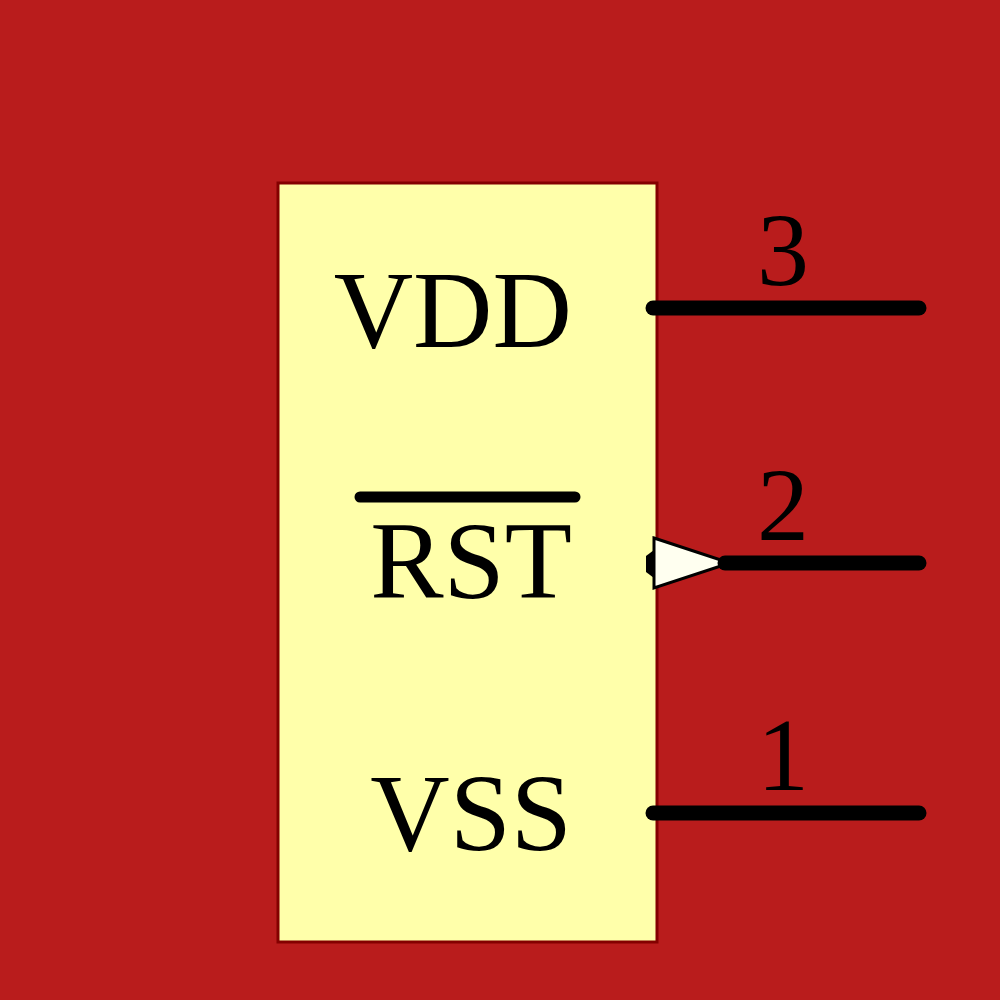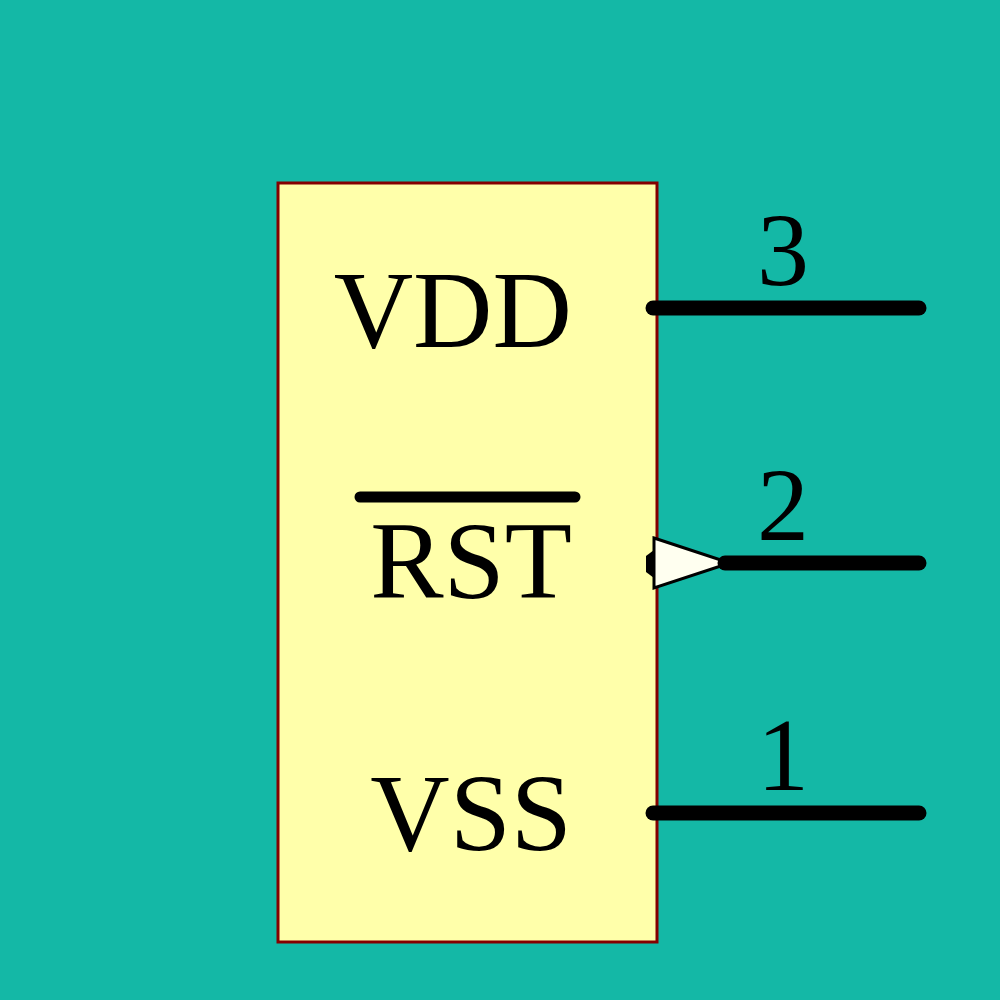--- a/index.html
+++ b/index.html
@@ -10,21 +10,21 @@
   body {
     width: 1000px;
     height: 1000px;
     overflow: hidden;
     font-family: "Liberation Serif", serif;
   }
   #canvas {
     position: relative;
     width: 1000px;
     height: 1000px;
-    background: #14b8a6;
+    background: #b91c1c;
   }
   svg.symbol {
     position: absolute;
     left: 0;
     top: 0;
     width: 1000px;
     height: 1000px;
     display: block;
   }
   .pin-label {

